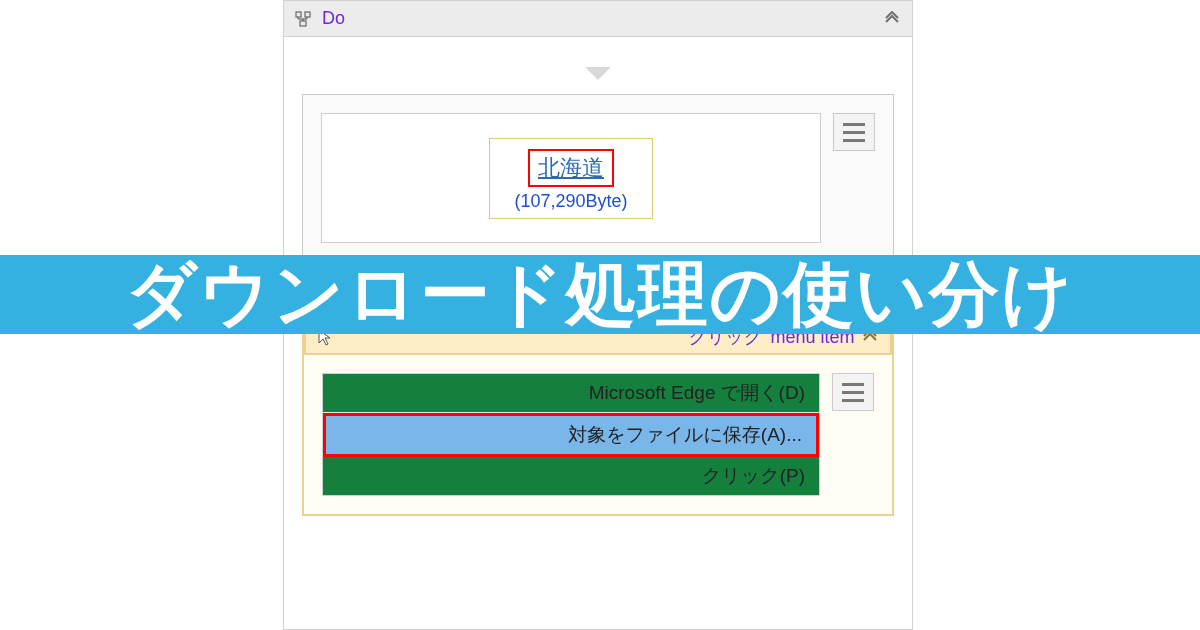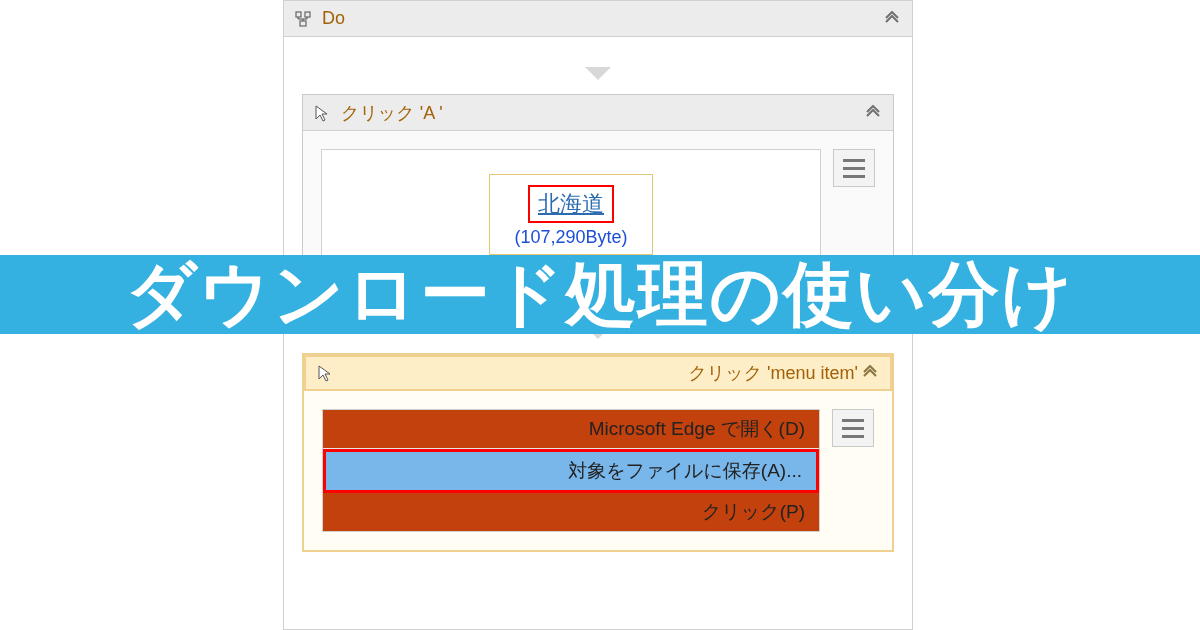--- a/index.html
+++ b/index.html
@@ -28,21 +28,21 @@
     padding: 4px 8px;
     height: 36px;
   }
   .activity-header.yellow {
     background: #fdeec8;
     border: 2px solid #f0d090;
   }
   .activity-title {
     flex: 1;
     font-size: 18px;
-    color: #a16207;
+    color: #6d28d9;
     margin-left: 8px;
   }
   .collapse-icon {
     width: 24px;
     height: 24px;
     display: flex;
     align-items: center;
     justify-content: center;
     color: #6a6a6a;
     font-size: 14px;
@@ -127,21 +127,21 @@
     align-self: flex-start;
   }
   .hamburger div {
     width: 22px;
     height: 3px;
     background: #777;
   }
   .menu-list {
     flex: 1;
     border: 1px solid #d0d0d0;
-    background: #c2410c;
+    background: #15803d;
   }
   .menu-item {
     padding: 6px 14px;
     font-size: 19px;
     color: #222;
     border-bottom: 1px solid #e6e6e6;
   }
   .menu-item.selected {
     background: #79b6ea;
     border: 3px solid #ff0000;
@@ -189,34 +189,20 @@
           <path d="M2 7 L8 1 L14 7" fill="none" stroke="#707070" stroke-width="2"></path>
         </svg>
     </span>
   </div>
 
   <div class="connector">
     <div class="triangle-down"></div>
   </div>
 
   <div class="click-activity">
-    <div class="activity-header">
-      <span class="cursor-icon">
-        <svg width="18" height="18" viewBox="0 0 18 18">
-            <path d="M3 2 L3 15 L7 11 L10 17 L12 16 L9 10 L14 10 Z" fill="#fff" stroke="#555" stroke-width="1"></path>
-          </svg>
-      </span>
-      <span class="activity-title">クリック 'A '</span>
-      <span class="collapse-icon">
-        <svg width="16" height="16" viewBox="0 0 16 16">
-            <path d="M2 11 L8 5 L14 11" fill="none" stroke="#707070" stroke-width="2"></path>
-            <path d="M2 7 L8 1 L14 7" fill="none" stroke="#707070" stroke-width="2"></path>
-          </svg>
-      </span>
-    </div>
     <div class="click-body">
       <div class="target-area">
         <div style="border:1px solid #e2c676; padding:10px 24px 6px 24px; display:flex; flex-direction:column; align-items:center;">
           <div class="highlight-box">
             <span class="link-text">北海道</span>
           </div>
           <div class="size-text">(107,290Byte)</div>
         </div>
       </div>
       <div class="hamburger">

